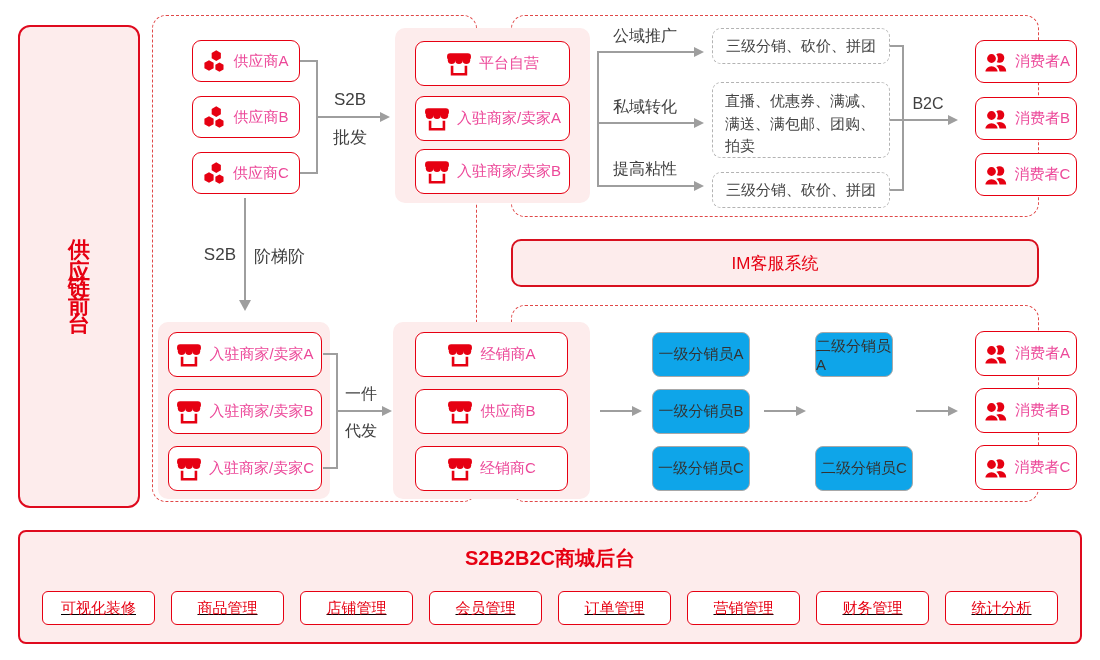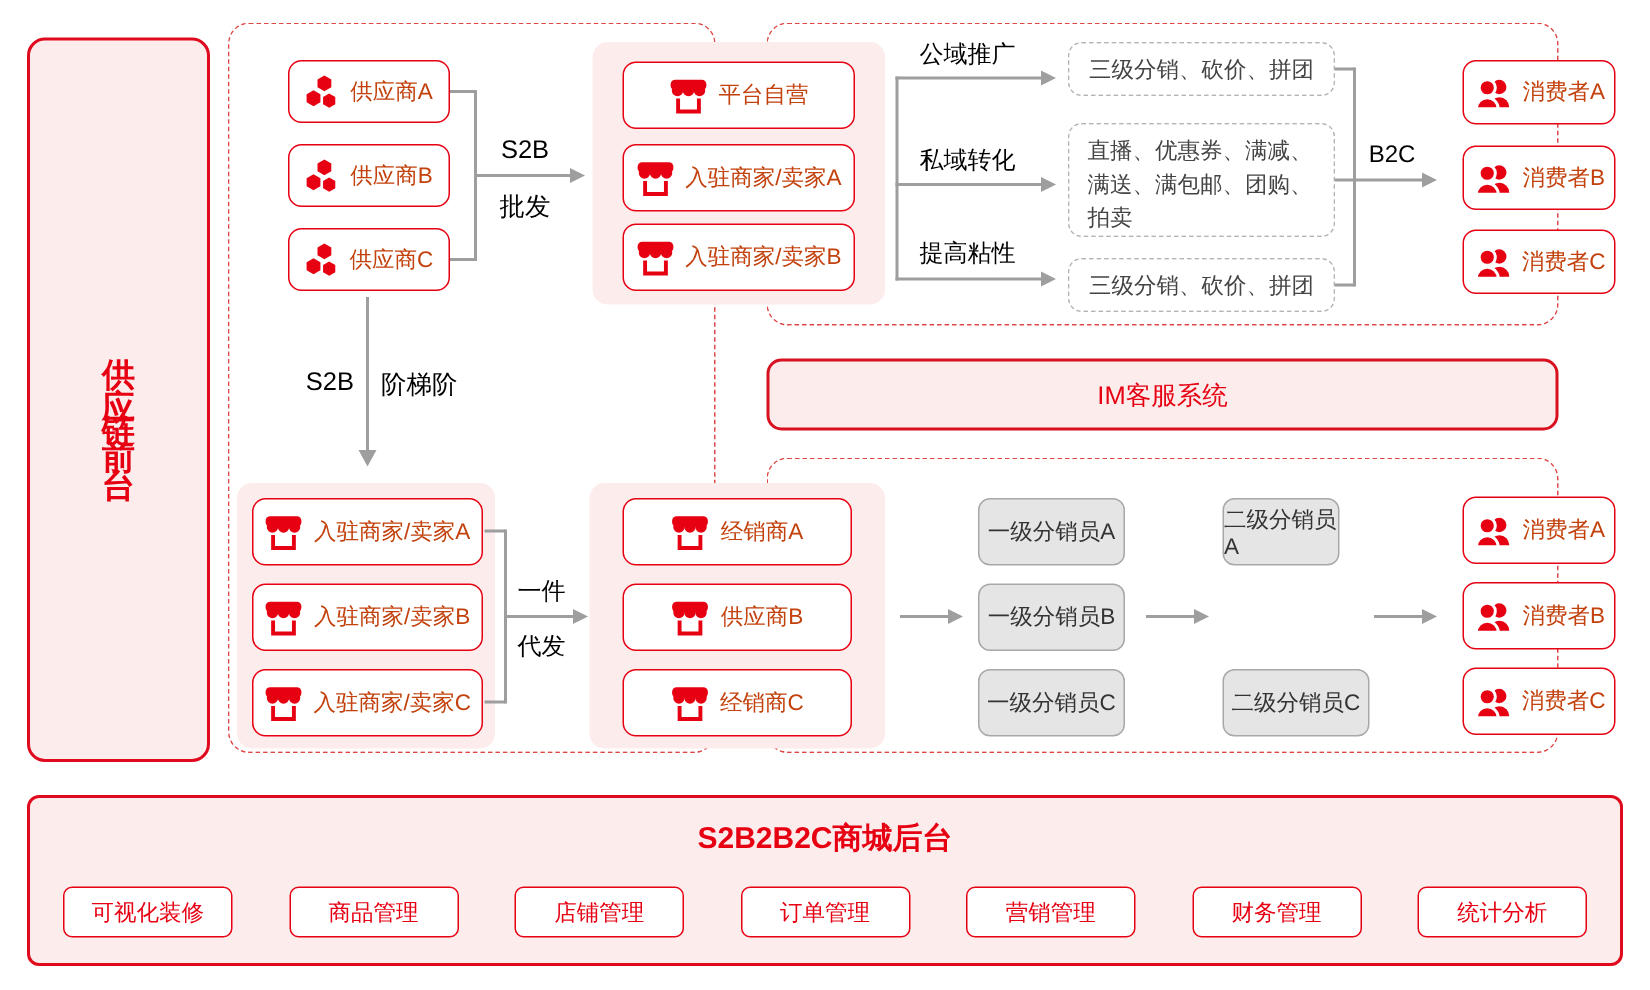--- a/index.html
+++ b/index.html
@@ -2,30 +2,30 @@
 <html><head>
 <meta charset="utf-8">
 <style>
   html,body{margin:0;padding:0;background:#fff;}
   #stage{position:relative;width:1100px;height:660px;background:#fff;overflow:hidden;
          font-family:"Liberation Sans","DejaVu Sans",sans-serif;}
   .pinkpanel{position:absolute;background:#fdecec;border:2px solid #df0a1e;border-radius:12px;box-sizing:border-box;}
   .pinkgroup{position:absolute;background:#fdecec;border-radius:10px;}
   .dashred{position:absolute;border:1.5px dashed #e04848;border-radius:14px;box-sizing:border-box;}
   .nbox{position:absolute;background:#fff;border:1.7px solid #e60012;border-radius:9px;box-sizing:border-box;
-        display:flex;align-items:center;justify-content:center;gap:7px;color:#c2410c;font-size:15px;}
-  .gbox{position:absolute;background:#e5e5e5;border:1.6px solid #a8a8a8;border-radius:8px;box-sizing:border-box;
+        display:flex;align-items:center;justify-content:center;gap:7px;color:#ec4899;font-size:15px;}
+  .gbox{position:absolute;background:#0ea5e9;border:1.6px solid #a8a8a8;border-radius:8px;box-sizing:border-box;
         display:flex;align-items:center;justify-content:center;color:#333;font-size:15px;}
   .gdash{position:absolute;background:#fff;border:1.6px dashed #b3b3b3;border-radius:9px;box-sizing:border-box;
          color:#444;font-size:15px;}
   .hl{position:absolute;height:2px;background:#9e9e9e;}
   .vl{position:absolute;width:2px;background:#9e9e9e;}
   .ar{position:absolute;width:0;height:0;border-top:5px solid transparent;border-bottom:5px solid transparent;border-left:10px solid #9e9e9e;}
   .ad{position:absolute;width:0;height:0;border-left:6px solid transparent;border-right:6px solid transparent;border-top:11px solid #9e9e9e;}
-  .lbl{position:absolute;color:#000000;font-size:16px;white-space:nowrap;}
+  .lbl{position:absolute;color:#404040;font-size:16px;white-space:nowrap;}
   .ic{color:#e60012;flex:0 0 auto;}
   .center{display:flex;align-items:center;justify-content:center;}
   .vert-label{position:absolute;inset:0;display:flex;align-items:center;justify-content:center;
               writing-mode:vertical-rl;text-orientation:upright;letter-spacing:18px;
               color:#e60012;font-size:22px;font-weight:700;}
   .im{position:absolute;background:#fdecec;border:2px solid #d8101f;border-radius:10px;box-sizing:border-box;
       display:flex;align-items:center;justify-content:center;color:#e60012;font-size:17px;font-weight:500;}
   .btitle{position:absolute;left:0;right:0;text-align:center;color:#e60012;font-size:20px;font-weight:700;}
   .btnrow{position:absolute;display:flex;justify-content:space-between;}
   .bbtn{width:113px;height:34px;background:#fff;border:1.6px solid #e60012;border-radius:6px;box-sizing:border-box;
@@ -257,24 +257,25 @@
   </div>
   <div class="nbox" style="left:975px;top:445px;width:102px;height:45px;">
     <svg class="ic" width="26" height="24">
         <use href="#sym-users"></use>
       </svg>
     <span>消费者C</span>
   </div>
 
   <div class="pinkpanel" style="left:18px;top:530px;width:1064px;height:114px;border-radius:8px;">
     <div class="btitle" style="top:13px;">S2B2B2C商城后台</div>
-    <div class="btnrow" style="left:22px;right:22px;top:59px;">
+    <div class="btnrow" style="left:22px;right:22px;top:59px;text-decoration:underline;">
       <div class="bbtn">可视化装修</div>
       <div class="bbtn">商品管理</div>
       <div class="bbtn">店铺管理</div>
+      <div class="bbtn">会员管理</div>
       <div class="bbtn">订单管理</div>
       <div class="bbtn">营销管理</div>
       <div class="bbtn">财务管理</div>
       <div class="bbtn">统计分析</div>
     </div>
   </div>
 
 </div>
 
 </body></html>

